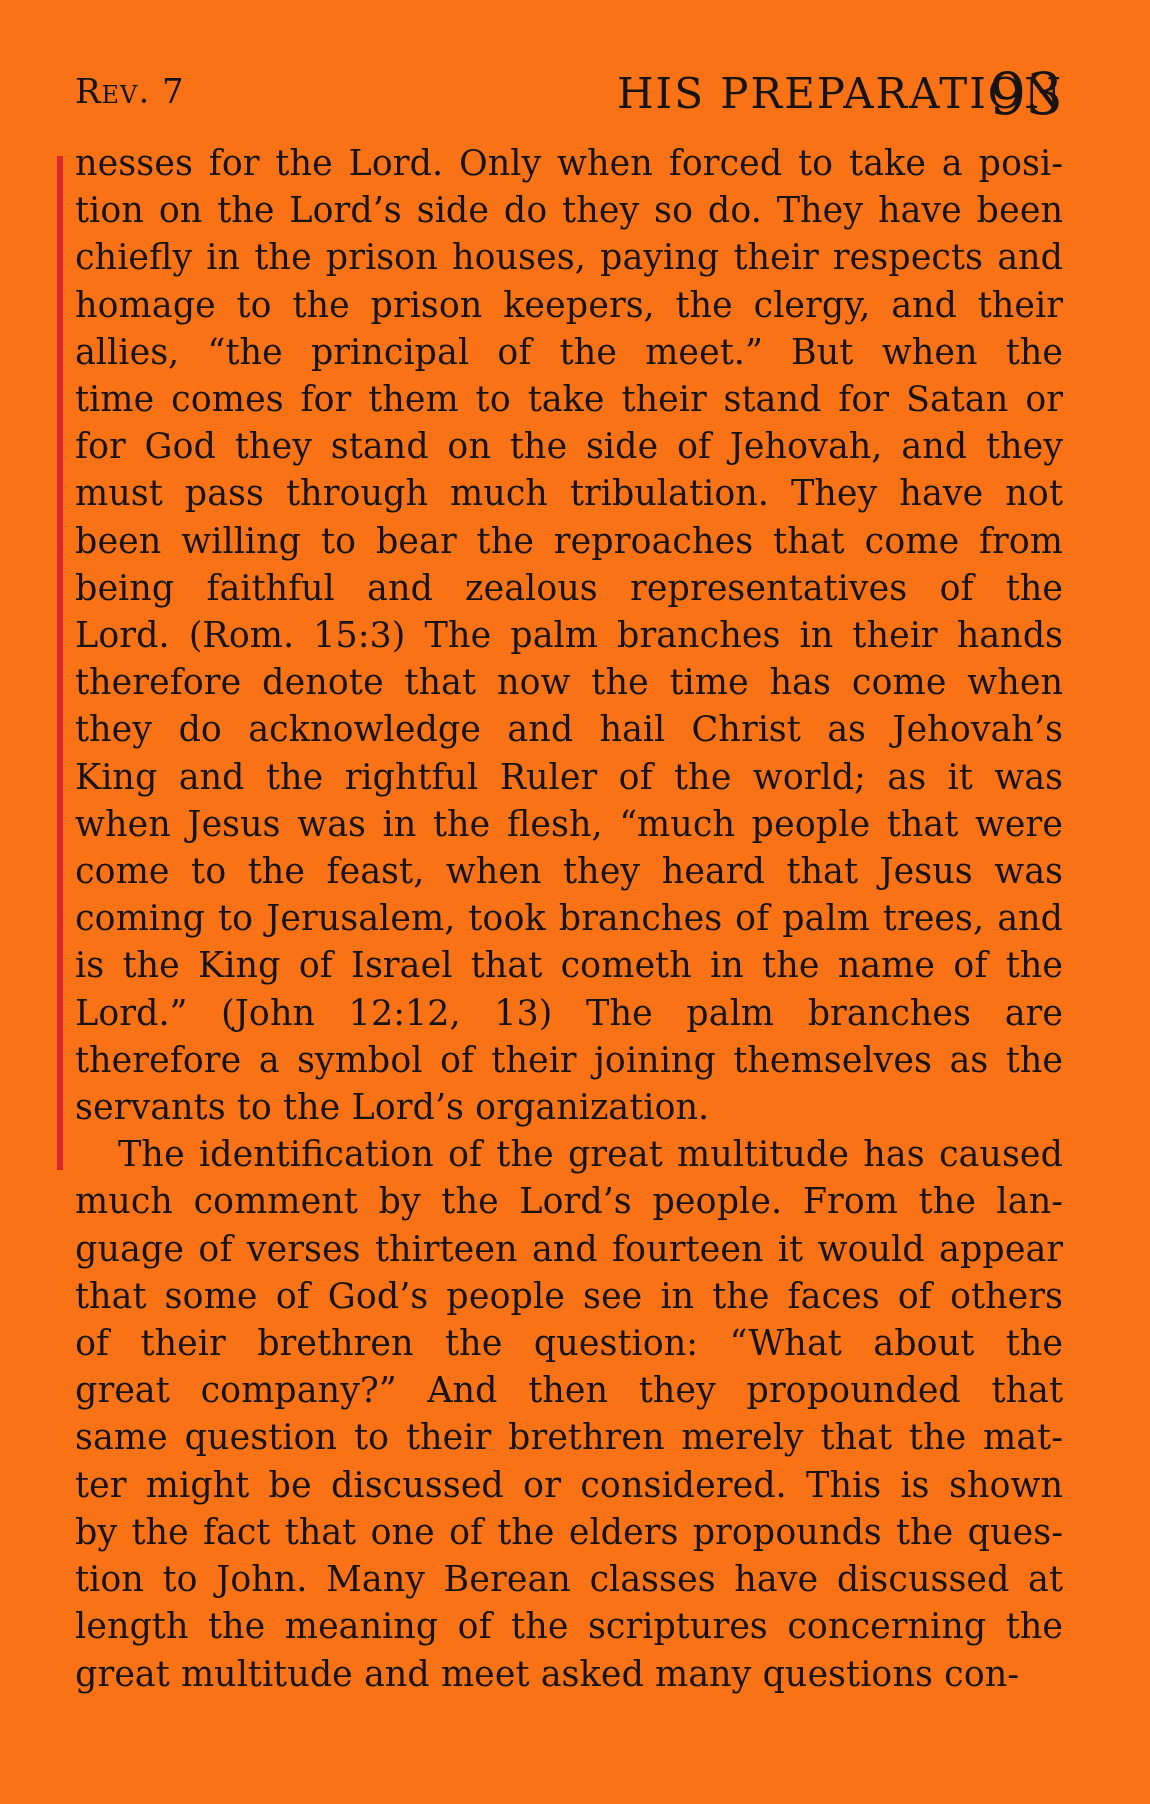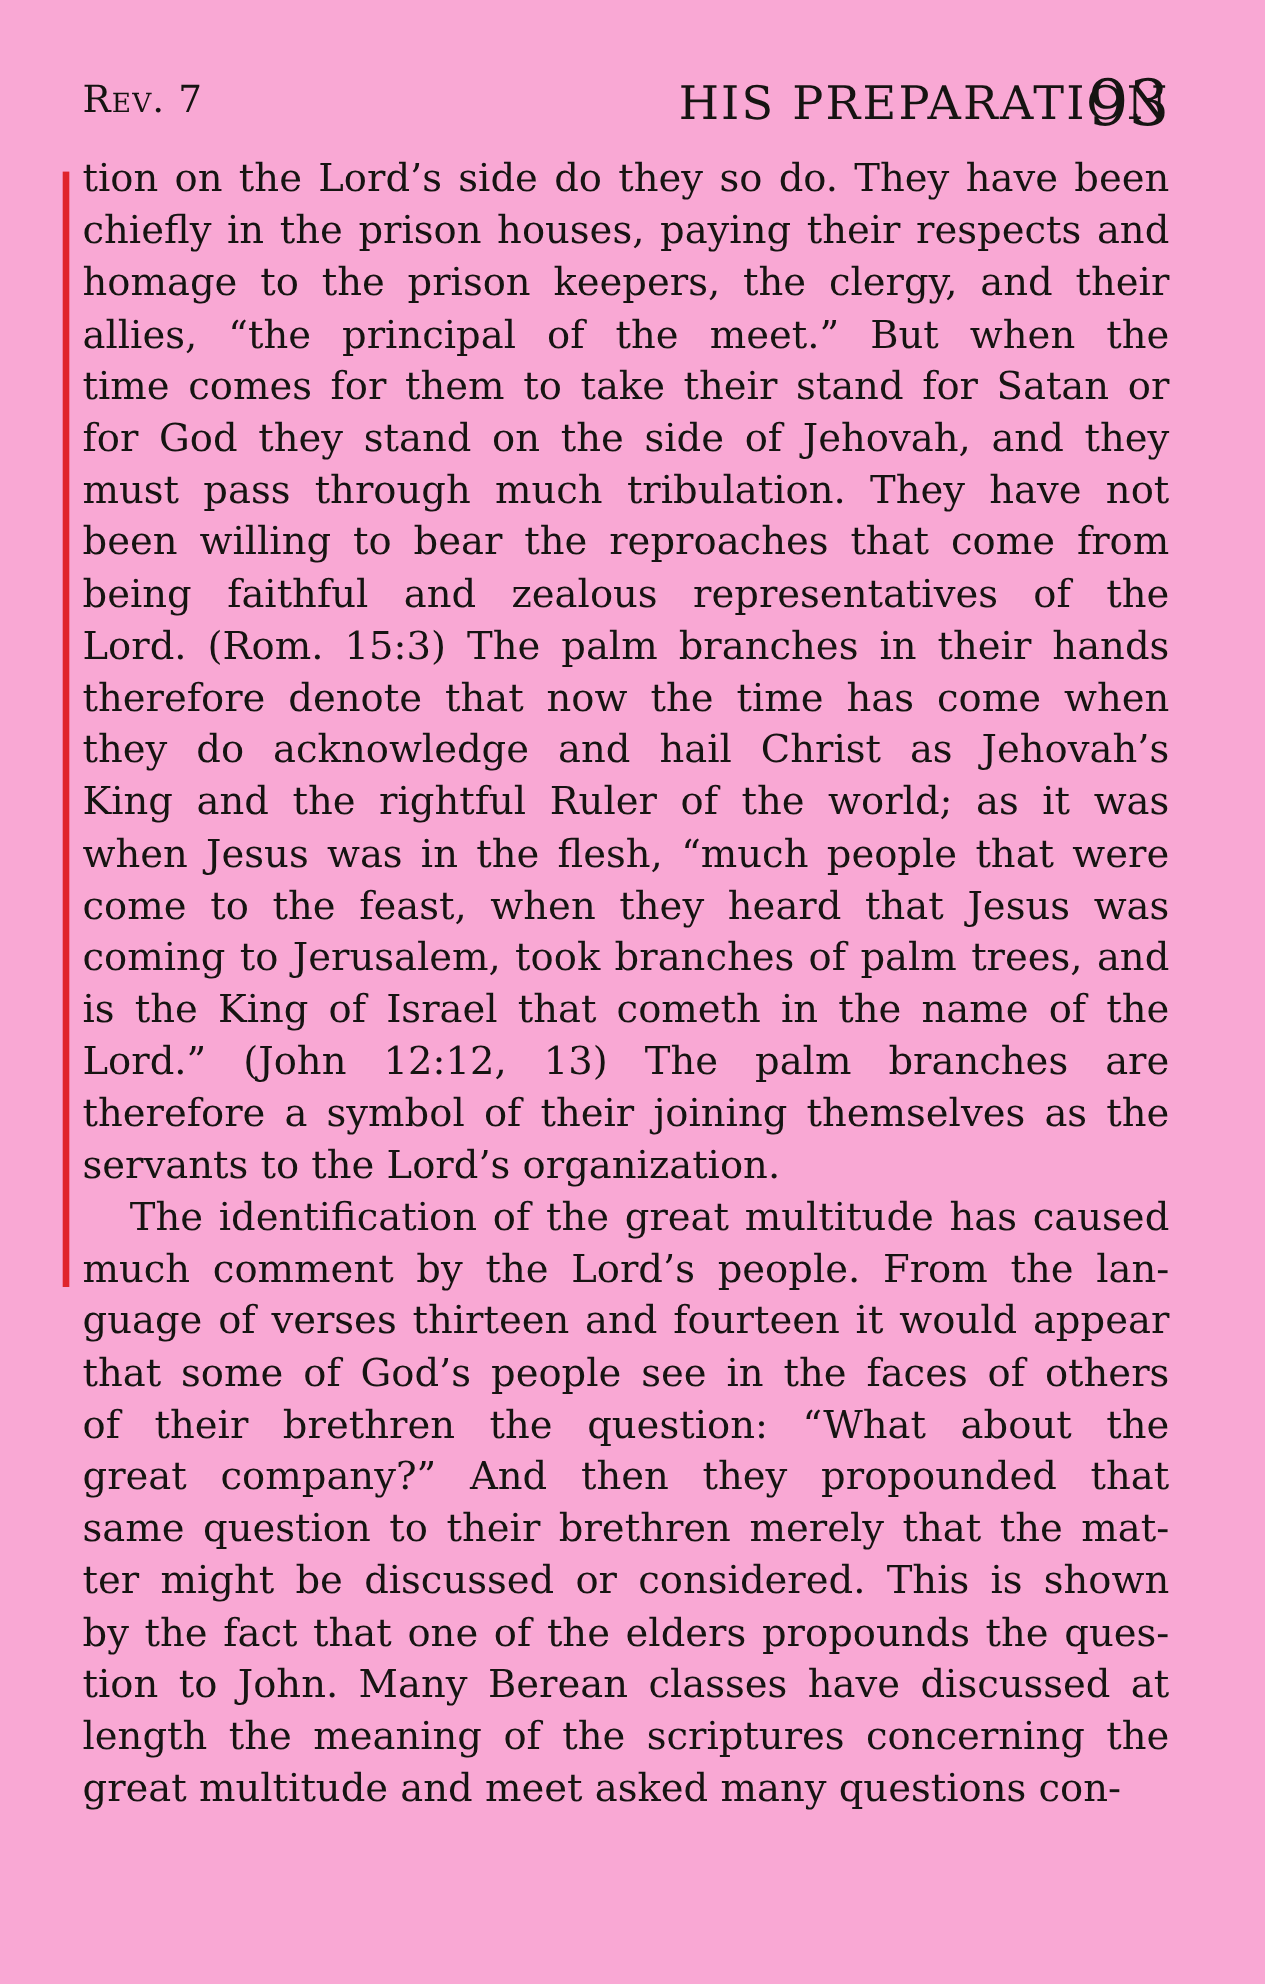--- a/index.html
+++ b/index.html
@@ -4,21 +4,21 @@
 <style>
   html, body {
     margin: 0;
     padding: 0;
     background: #ffffff;
   }
   .page {
     position: relative;
     width: 1150px;
     height: 1804px;
-    background: #f9a8d4;
+    background: #f97316;
     overflow: hidden;
     font-family: "DejaVu Serif", serif;
     color: #161412;
   }
 
   
   .header {
     position: absolute;
     left: 75px;
     right: 87px;
@@ -92,20 +92,21 @@
   <div class="header">
     <span class="h-left">Rev. 7</span>
     <span class="h-center">HIS PREPARATION</span>
     <span class="h-right">93</span>
   </div>
 
   <div class="redline" style="background: rgb(224, 36, 44);"></div>
 
   <div class="bodytext">
       <div class="paragraph">
+        <div class="line">nesses for the Lord. Only when forced to take a posi-</div>
         <div class="line">tion on the Lord’s side do they so do. They have been</div>
         <div class="line">chiefly in the prison houses, paying their respects and</div>
         <div class="line">homage to the prison keepers, the clergy, and their</div>
         <div class="line">allies, “the principal of the meet.” But when the</div>
         <div class="line">time comes for them to take their stand for Satan or</div>
         <div class="line">for God they stand on the side of Jehovah, and they</div>
         <div class="line">must pass through much tribulation. They have not</div>
         <div class="line">been willing to bear the reproaches that come from</div>
         <div class="line">being faithful and zealous representatives of the</div>
         <div class="line">Lord. (Rom. 15:3) The palm branches in their hands</div>

